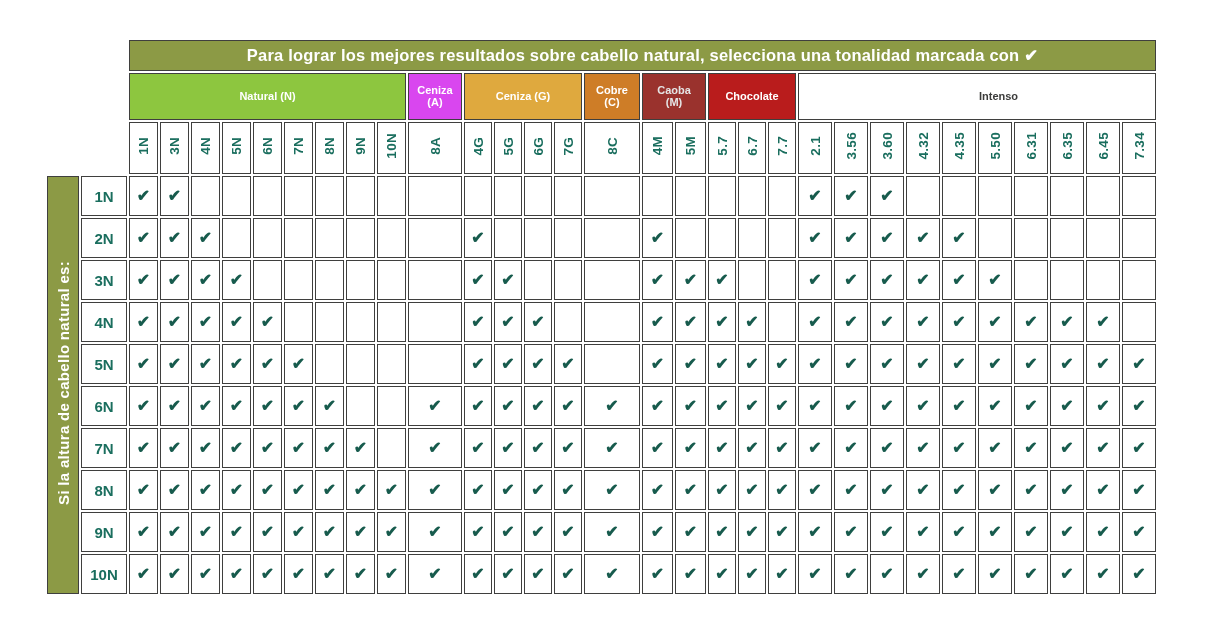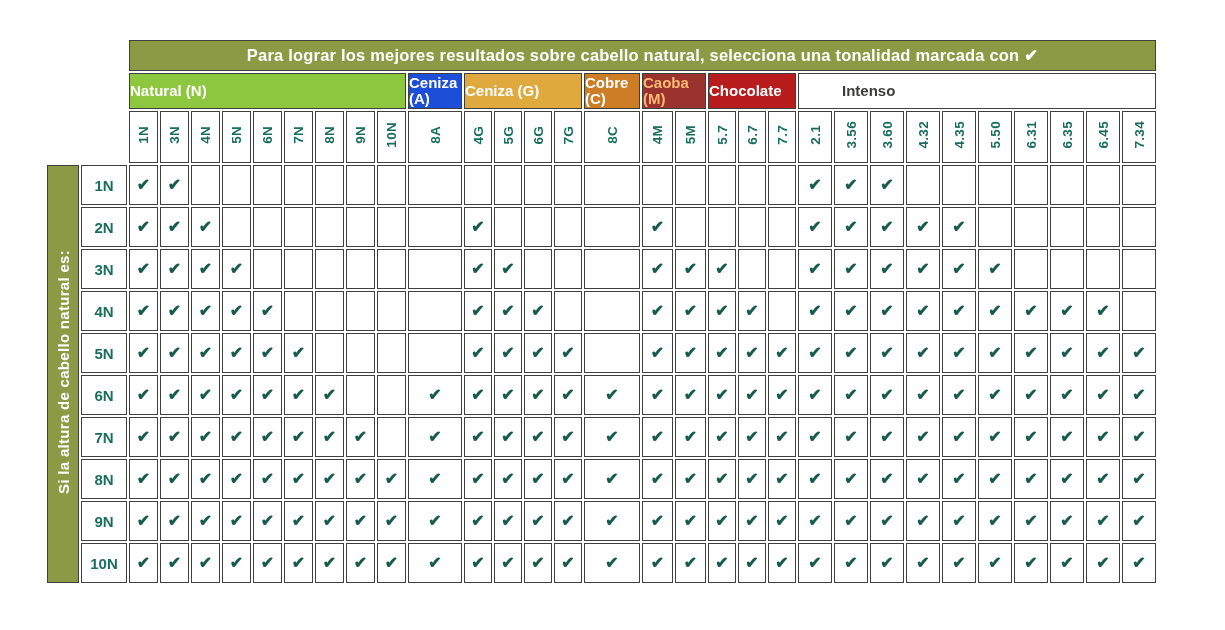--- a/index.html
+++ b/index.html
@@ -35,25 +35,25 @@
     background: var(--olive);
     color: #ffffff;
     font-weight: bold;
     font-size: 16.5px;
     letter-spacing: 0.2px;
     vertical-align: middle;
     border: 1.5px solid var(--grid);
     margin-top: 40px;
   }
   .group {
-    height: 36px;
-    text-align: left;
+    height: 47px;
+    text-align: center;
     vertical-align: middle;
     font-weight: bold;
-    font-size: 15px;
+    font-size: 11px;
     line-height: 1.08;
     border: 1.5px solid var(--grid);
   }
   .colhead {
     height: 52px;
     background: #ffffff;
     border: 1.5px solid var(--grid);
     text-align: center;
     vertical-align: middle;
   }
@@ -146,32 +146,32 @@
     <thead>
       <tr>
         <td class="blank" colspan="2"></td>
         <th class="title-cell" colspan="30">Para lograr los mejores resultados sobre cabello natural, selecciona una tonalidad marcada con ✔</th>
       </tr>
       <tr id="groups-row">
         <td class="blank" colspan="2"></td>
       <th class="group" colspan="9" style="background: rgb(141, 198, 63); color: rgb(255, 255, 255);">
             <div>Natural (N)</div>
           </th>
-          <th class="group" colspan="1" style="background: #1d4ed8; color: rgb(255, 255, 255);">
+          <th class="group" colspan="1" style="background: #d946ef; color: rgb(255, 255, 255);">
             <div>Ceniza</div>
             <div>(A)</div>
           </th>
           <th class="group" colspan="4" style="background: rgb(223, 169, 62); color: rgb(255, 255, 255);">
             <div>Ceniza (G)</div>
           </th>
           <th class="group" colspan="1" style="background: rgb(206, 125, 39); color: rgb(255, 255, 255); margin-top: 20px;">
             <div>Cobre</div>
             <div>(C)</div>
           </th>
-          <th class="group" colspan="2" style="background: rgb(154, 50, 45); color: #fdba74;">
+          <th class="group" colspan="2" style="background: rgb(154, 50, 45); color: #e5e5e5;">
             <div>Caoba</div>
             <div>(M)</div>
           </th>
           <th class="group" colspan="3" style="background: #b91c1c; color: rgb(255, 255, 255);">
             <div>Chocolate</div>
           </th>
           <th class="group" colspan="10" style="background: rgb(255, 255, 255); color: rgb(60, 60, 59); padding-left: 43px;">
             <div>Intenso</div>
           </th>
         </tr>

